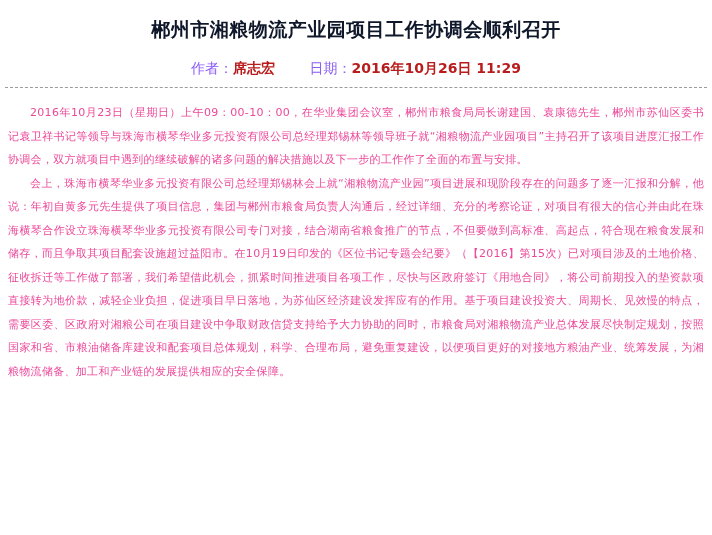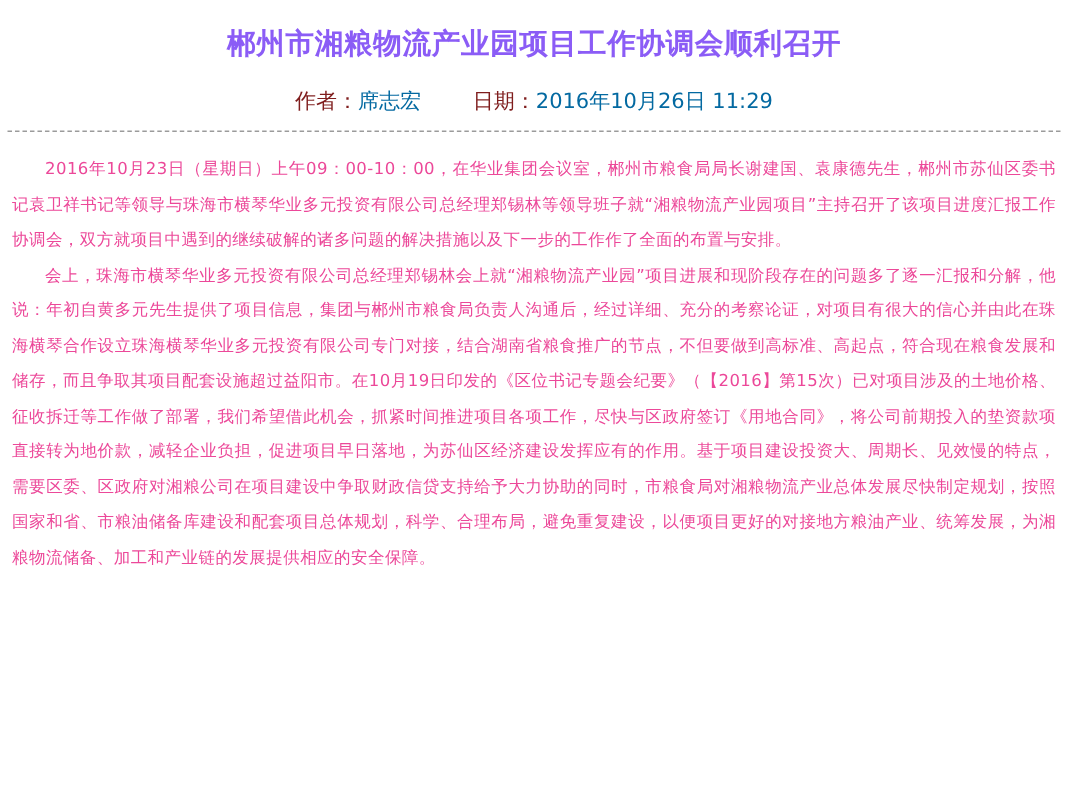--- a/index.html
+++ b/index.html
@@ -16,33 +16,33 @@
   }
   .page {
     padding: 0 8px;
   }
   .title {
     margin: 16px 0 0 0;
     font-size: 19px;
     line-height: 26px;
     font-weight: bold;
     text-align: center;
-    color: #8b5cf6;
+    color: #0f172a;
     letter-spacing: 0.5px;
   }
   .meta {
     margin-top: 17px;
     text-align: center;
     font-size: 14px;
     line-height: 18px;
   }
   .meta-group { white-space: nowrap; }
   .meta-group + .meta-group { margin-left: 30px; }
-  .meta-label { color: #7f1d1d; font-weight: normal; }
-  .meta-value { color: #0369a1; font-weight: normal; }
+  .meta-label { color: #8b5cf6; font-weight: normal; }
+  .meta-value { color: #b91c1c; font-weight: bold; }
   .separator {
     border: none;
     border-top: 1px dashed #9b9b9b;
     height: 0;
     margin: 10px -3px 0 -3px;
   }
   .body {
     margin-top: 13px;
     font-size: 11px;
     line-height: 23.5px;

